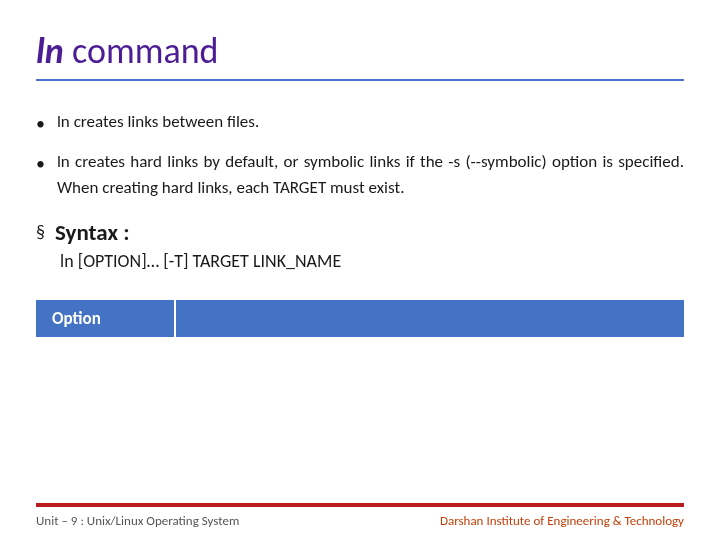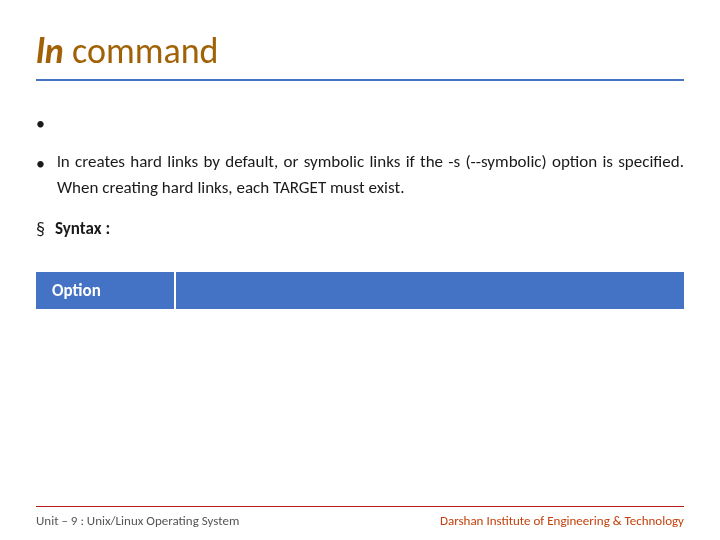--- a/index.html
+++ b/index.html
@@ -26,21 +26,21 @@
       position: relative;
     }
 
     .title-area {
       margin-bottom: 10px;
     }
 
     .title-text {
       font-size: 36px;
       font-weight: 400;
-      color: #a16207;
+      color: #4c1d95;
       line-height: 1.2;
     }
 
     .title-text .bold-ln {
       font-weight: 700;
       font-style: italic;
     }
 
     .title-divider {
       width: 100%;
@@ -90,21 +90,21 @@
     }
 
     .syntax-bullet {
       margin-right: 10px;
       font-size: 18px;
       flex-shrink: 0;
     }
 
     .syntax-label {
       font-weight: 700;
-      font-size: 17px;
+      font-size: 23px;
     }
 
     .syntax-command {
       font-size: 18px;
       color: #1a1a1a;
       margin-left: 24px;
       margin-top: 4px;
       font-family: 'Calibri', Arial, sans-serif;
     }
 
@@ -133,21 +133,21 @@
     }
 
     .footer {
       position: absolute;
       bottom: 12px;
       left: 36px;
       right: 36px;
       display: flex;
       justify-content: space-between;
       align-items: center;
-      border-top: 1px solid #b91c1c;
+      border-top: 4px solid #b91c1c;
       padding-top: 6px;
     }
 
     .footer-left {
       font-size: 13px;
       color: #555555;
     }
 
     .footer-right {
       font-size: 13px;
@@ -163,32 +163,34 @@
     <div class="title-text">
       <span class="bold-ln">ln</span><span> command</span>
     </div>
     <div class="title-divider"></div>
   </div>
 
   <div class="content-area">
 
     <div class="bullet-item">
       <span class="bullet-dot">•</span>
+      <span class="bullet-text">ln creates links between files.</span>
     </div>
 
     <div class="bullet-item">
       <span class="bullet-dot">•</span>
       <span class="bullet-text">ln creates hard links by default, or symbolic links if the -s (--symbolic) option is specified. When creating hard links, each TARGET must exist.</span>
     </div>
 
     <div class="syntax-section">
       <div class="syntax-header">
         <span class="syntax-bullet">§</span>
         <span class="syntax-label">Syntax :</span>
       </div>
+      <div class="syntax-command">ln [OPTION]… [-T] TARGET LINK_NAME</div>
     </div>
 
     <div class="table-header">
       <div class="table-header-cell option-col">Option</div>
     </div>
 
   </div>
 
   <div class="footer">
     <span class="footer-left">Unit – 9 : Unix/Linux Operating System</span>

